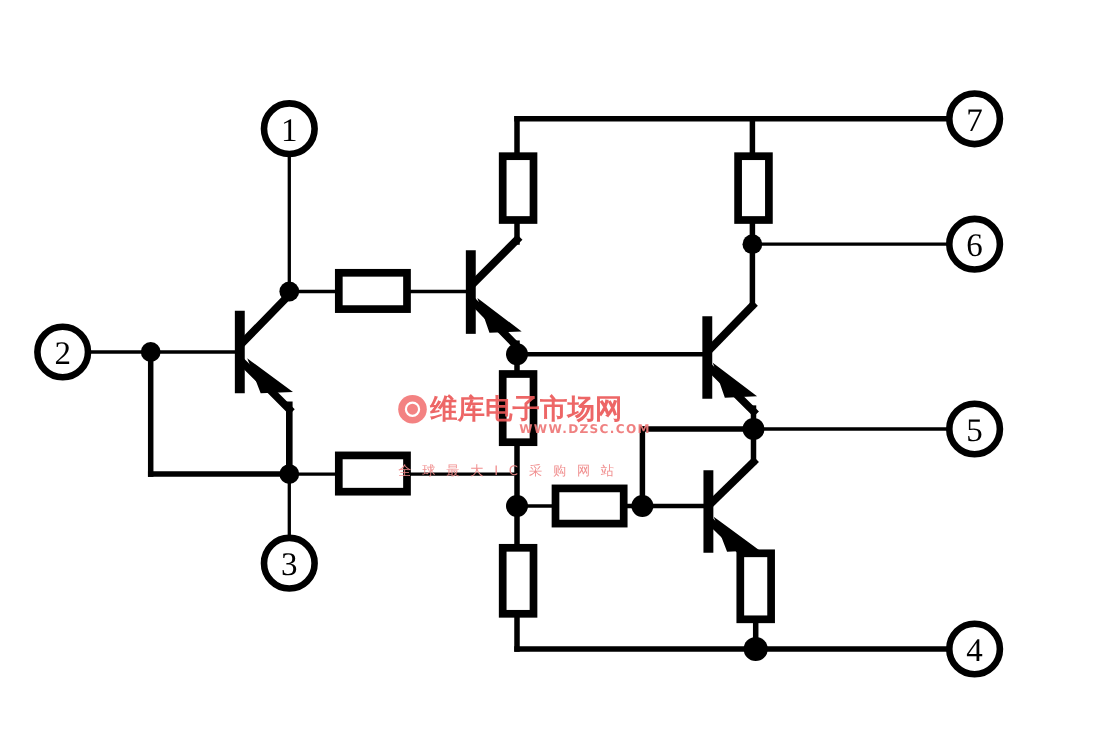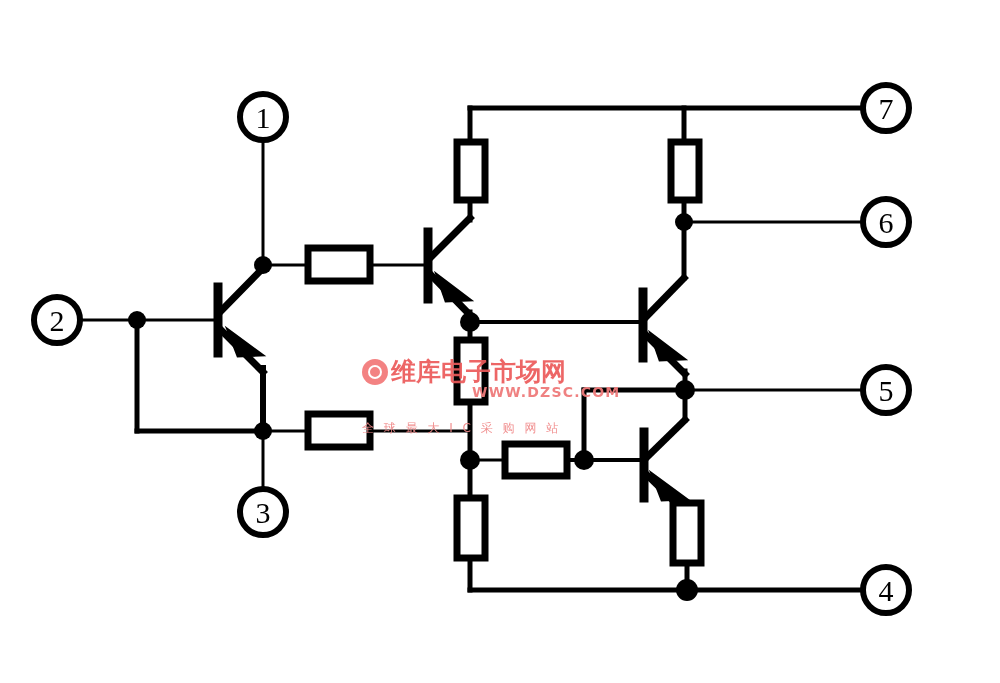--- a/index.html
+++ b/index.html
@@ -68,21 +68,21 @@
     color: #ec5a5a;
     letter-spacing: 0px;
     line-height: 27px;
     opacity: 0.92;
   }
   .wm-url {
     position: absolute;
     left: 110px;
     top: 26px;
     font-family: "DejaVu Sans", sans-serif;
-    font-size: 14px;
+    font-size: 11px;
     font-weight: bold;
     letter-spacing: 1.2px;
     color: #ef7b7b;
     opacity: 0.95;
   }
   .wm-row2 {
     position: absolute;
     left: 0px;
     top: 42px;
     font-family: "DejaVu Sans", sans-serif;

